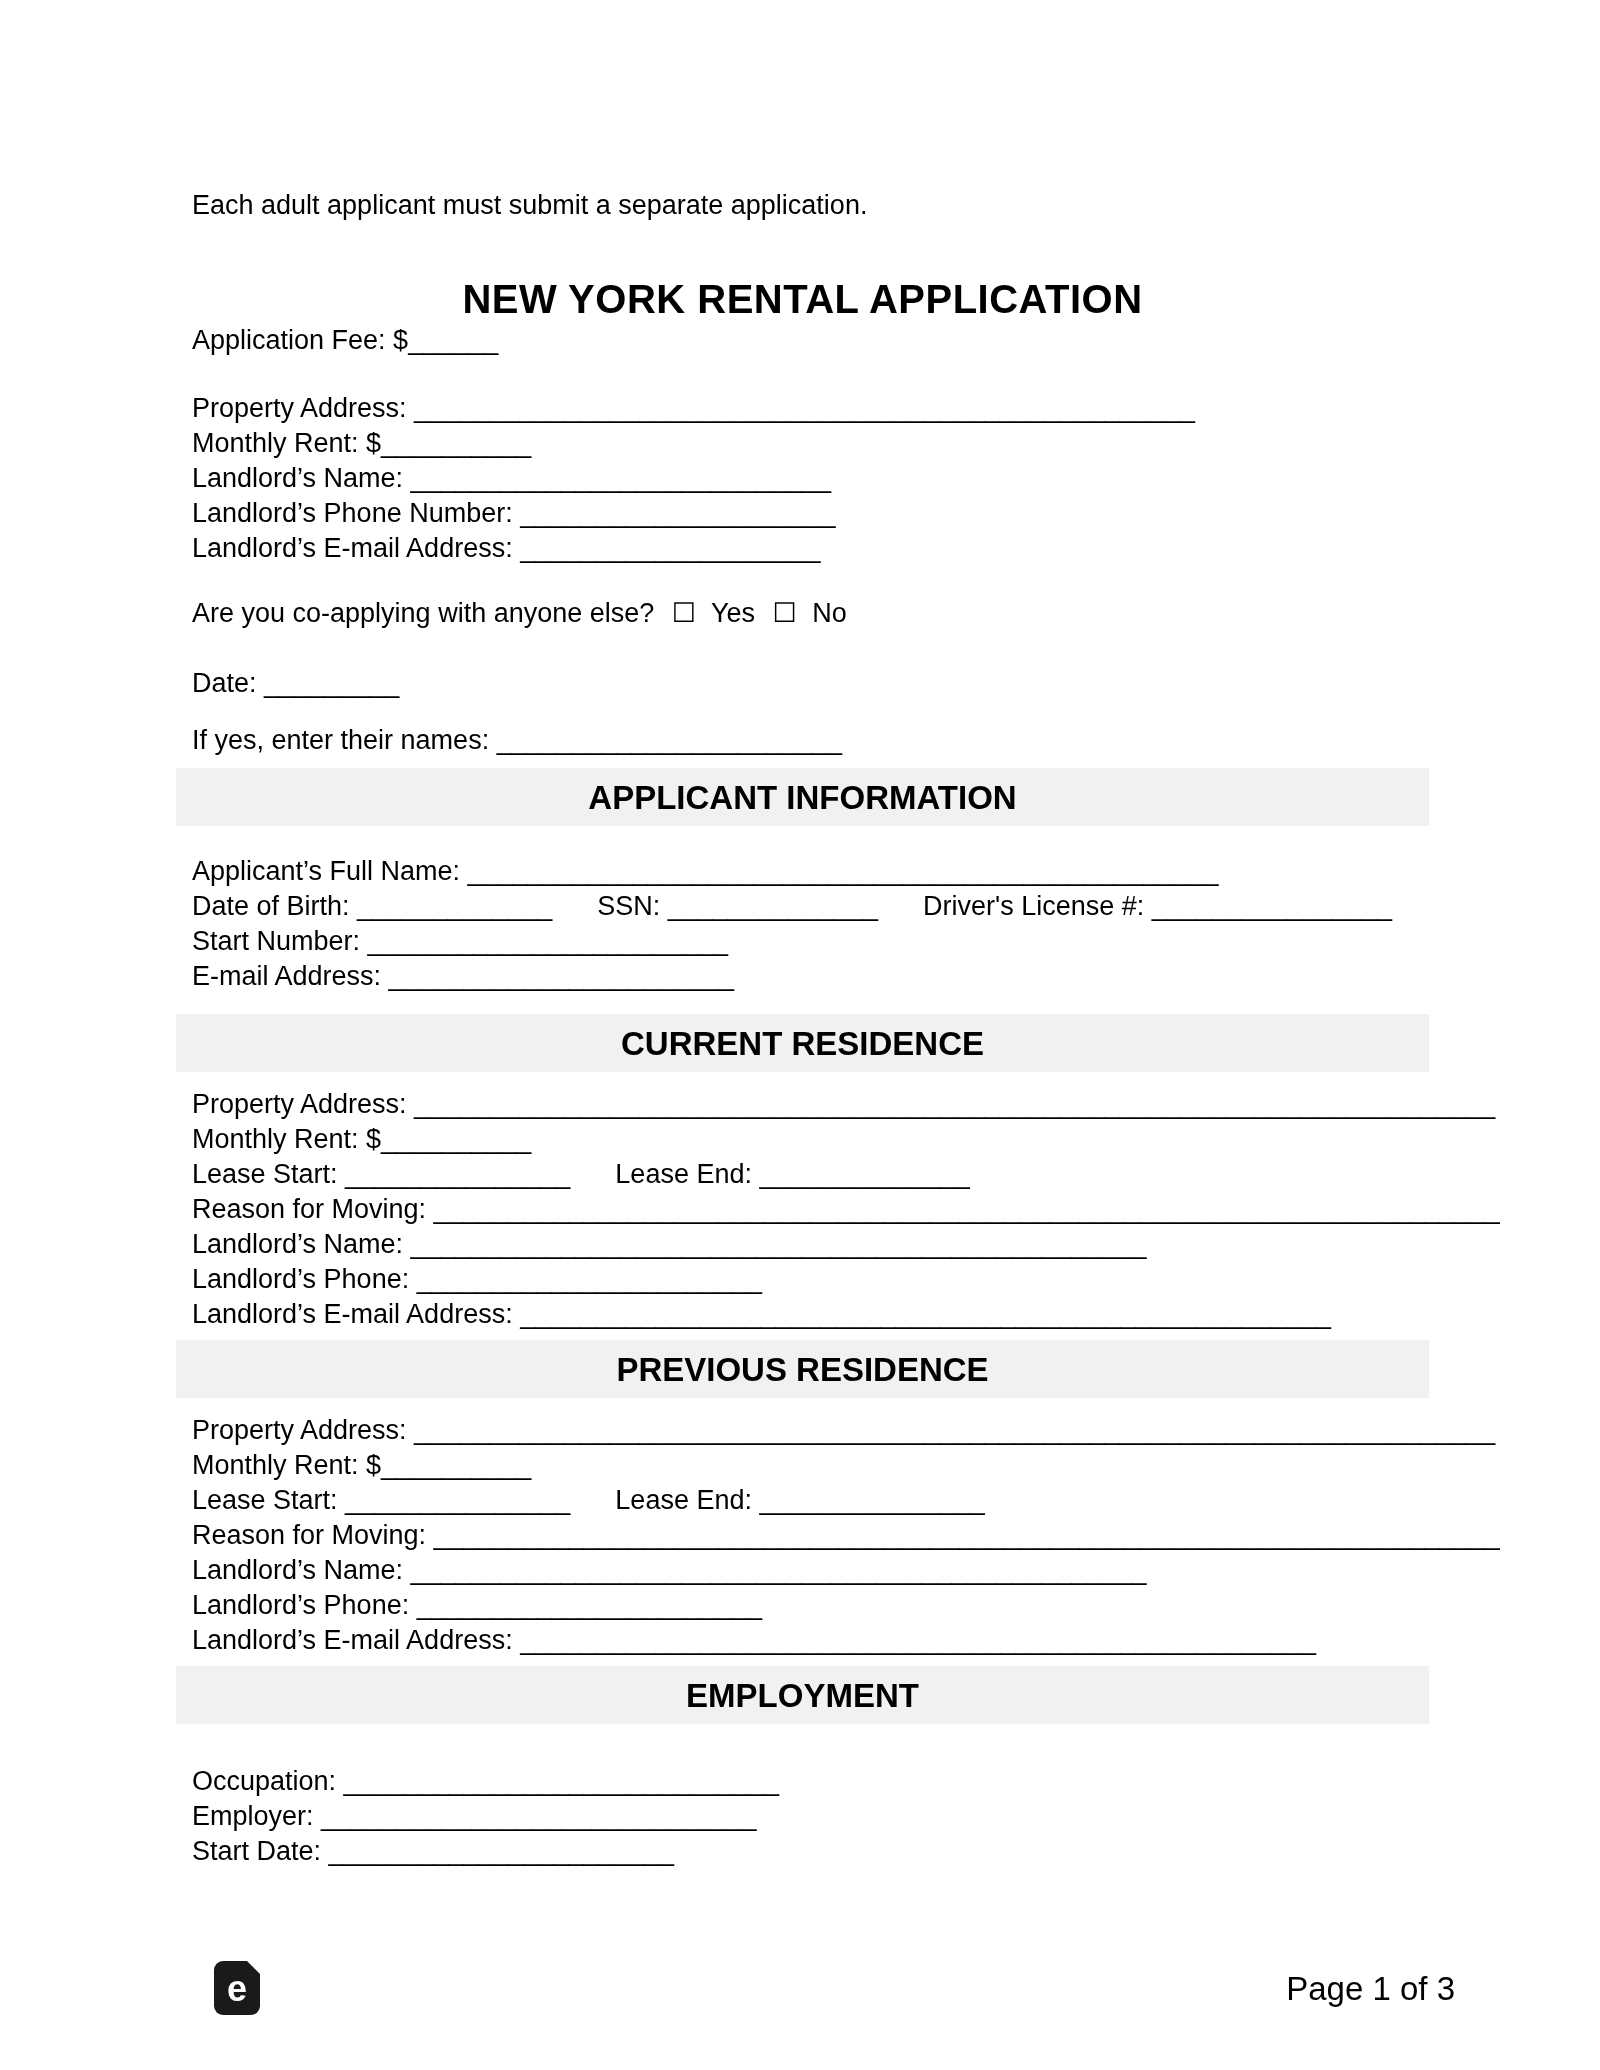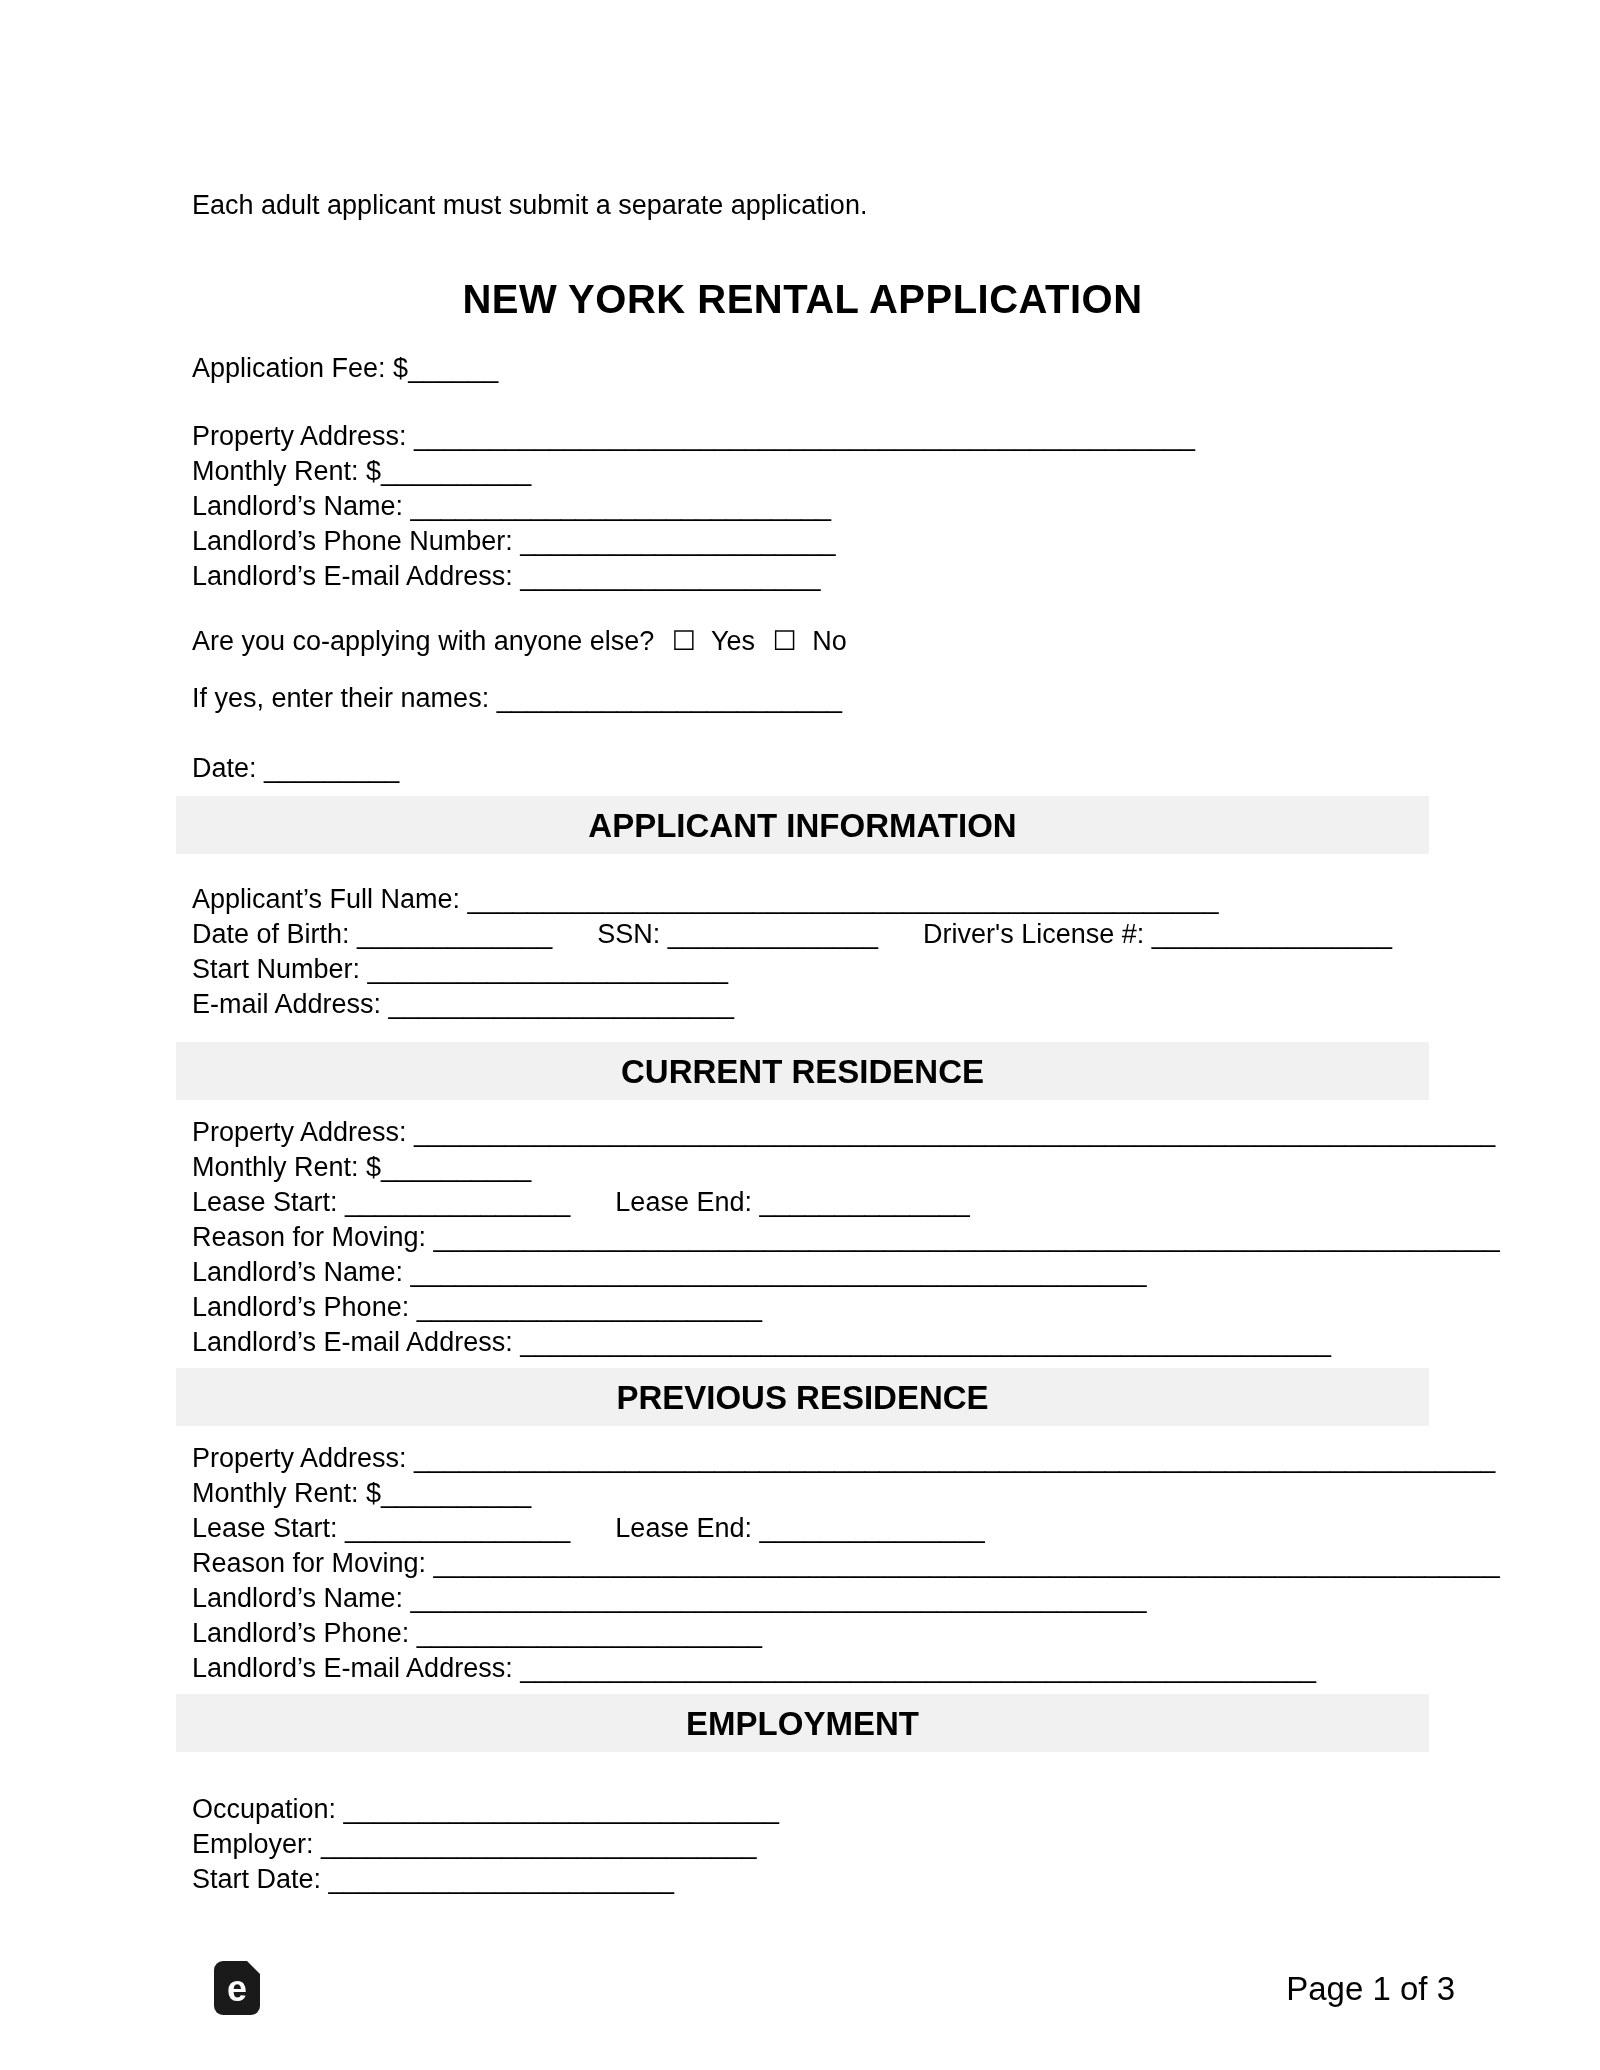--- a/index.html
+++ b/index.html
@@ -19,21 +19,21 @@
   .line { margin: 0 0 0 16px; white-space: nowrap; }
   .intro { margin-top: 0; }
   .title {
     margin: 52px 0 0 0;
     text-align: center;
     font-size: 40px;
     line-height: 48px;
     font-weight: 700;
     letter-spacing: 0.5px;
   }
-  .fee { margin-top: 28px; }
+  .fee { }
   .block p { margin: 0 0 0 16px; }
   .addr-block { margin-top: 33px; }
   .co-apply { margin-top: 30px; }
   .co-apply .seg { margin-right: 10px; }
   .cb { font-size: 27px; margin-right: 8px; }
   .names-line { margin-top: 22px; }
   .date-line { margin-top: 35px; }
   .section-bar {
     background: #f1f1f1;
     height: 58px;
@@ -105,23 +105,23 @@
   </div>
 
   <p class="line co-apply">
     <span class="seg">Are you co-applying with anyone else?</span>
     <span class="cb">☐</span>
     <span class="seg">Yes</span>
     <span class="cb">☐</span>
     <span class="seg">No</span>
   </p>
 
+  <p class="line date-line">Date: _________</p>
+
   <p class="line names-line">If yes, enter their names: _______________________</p>
-
-  <p class="line date-line">Date: _________</p>
 
   <div class="section-bar bar-1">
     <span>APPLICANT INFORMATION</span>
   </div>
 
   <div class="block applicant-block">
     <p class="line">Applicant’s Full Name: __________________________________________________</p>
     <p class="line row">
       <span>Date of Birth: _____________</span>
       <span>SSN: ______________</span>

